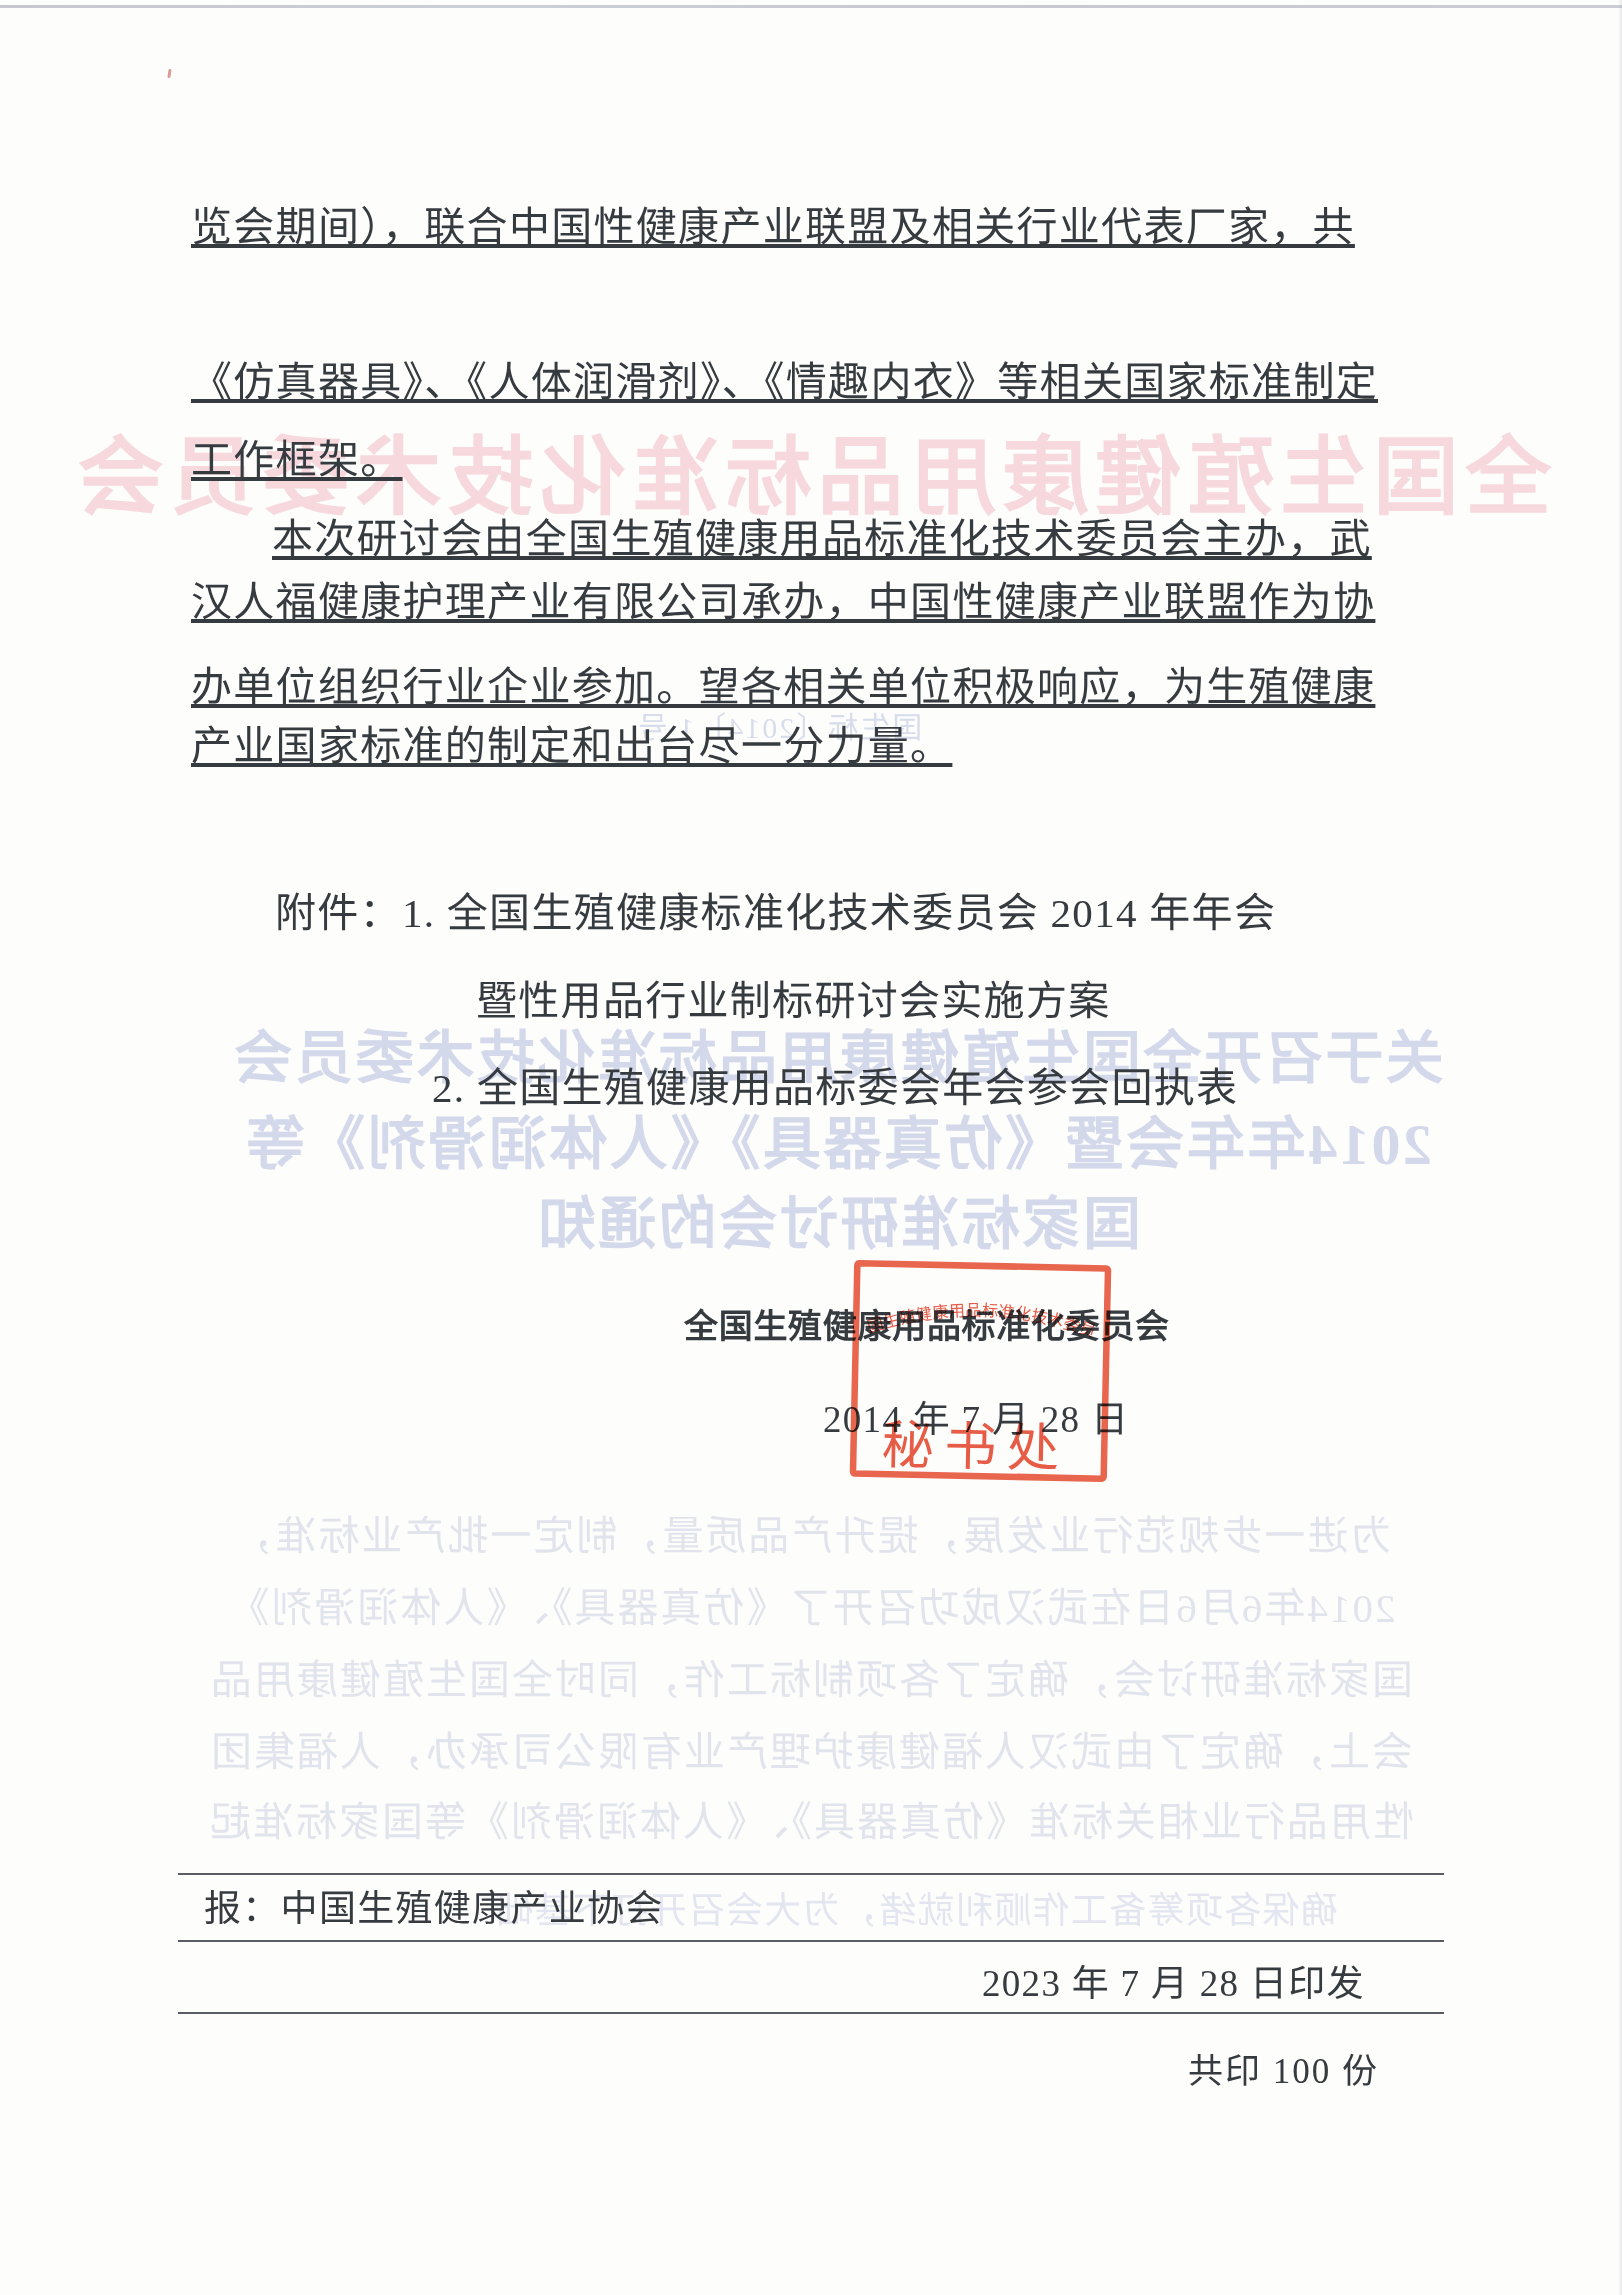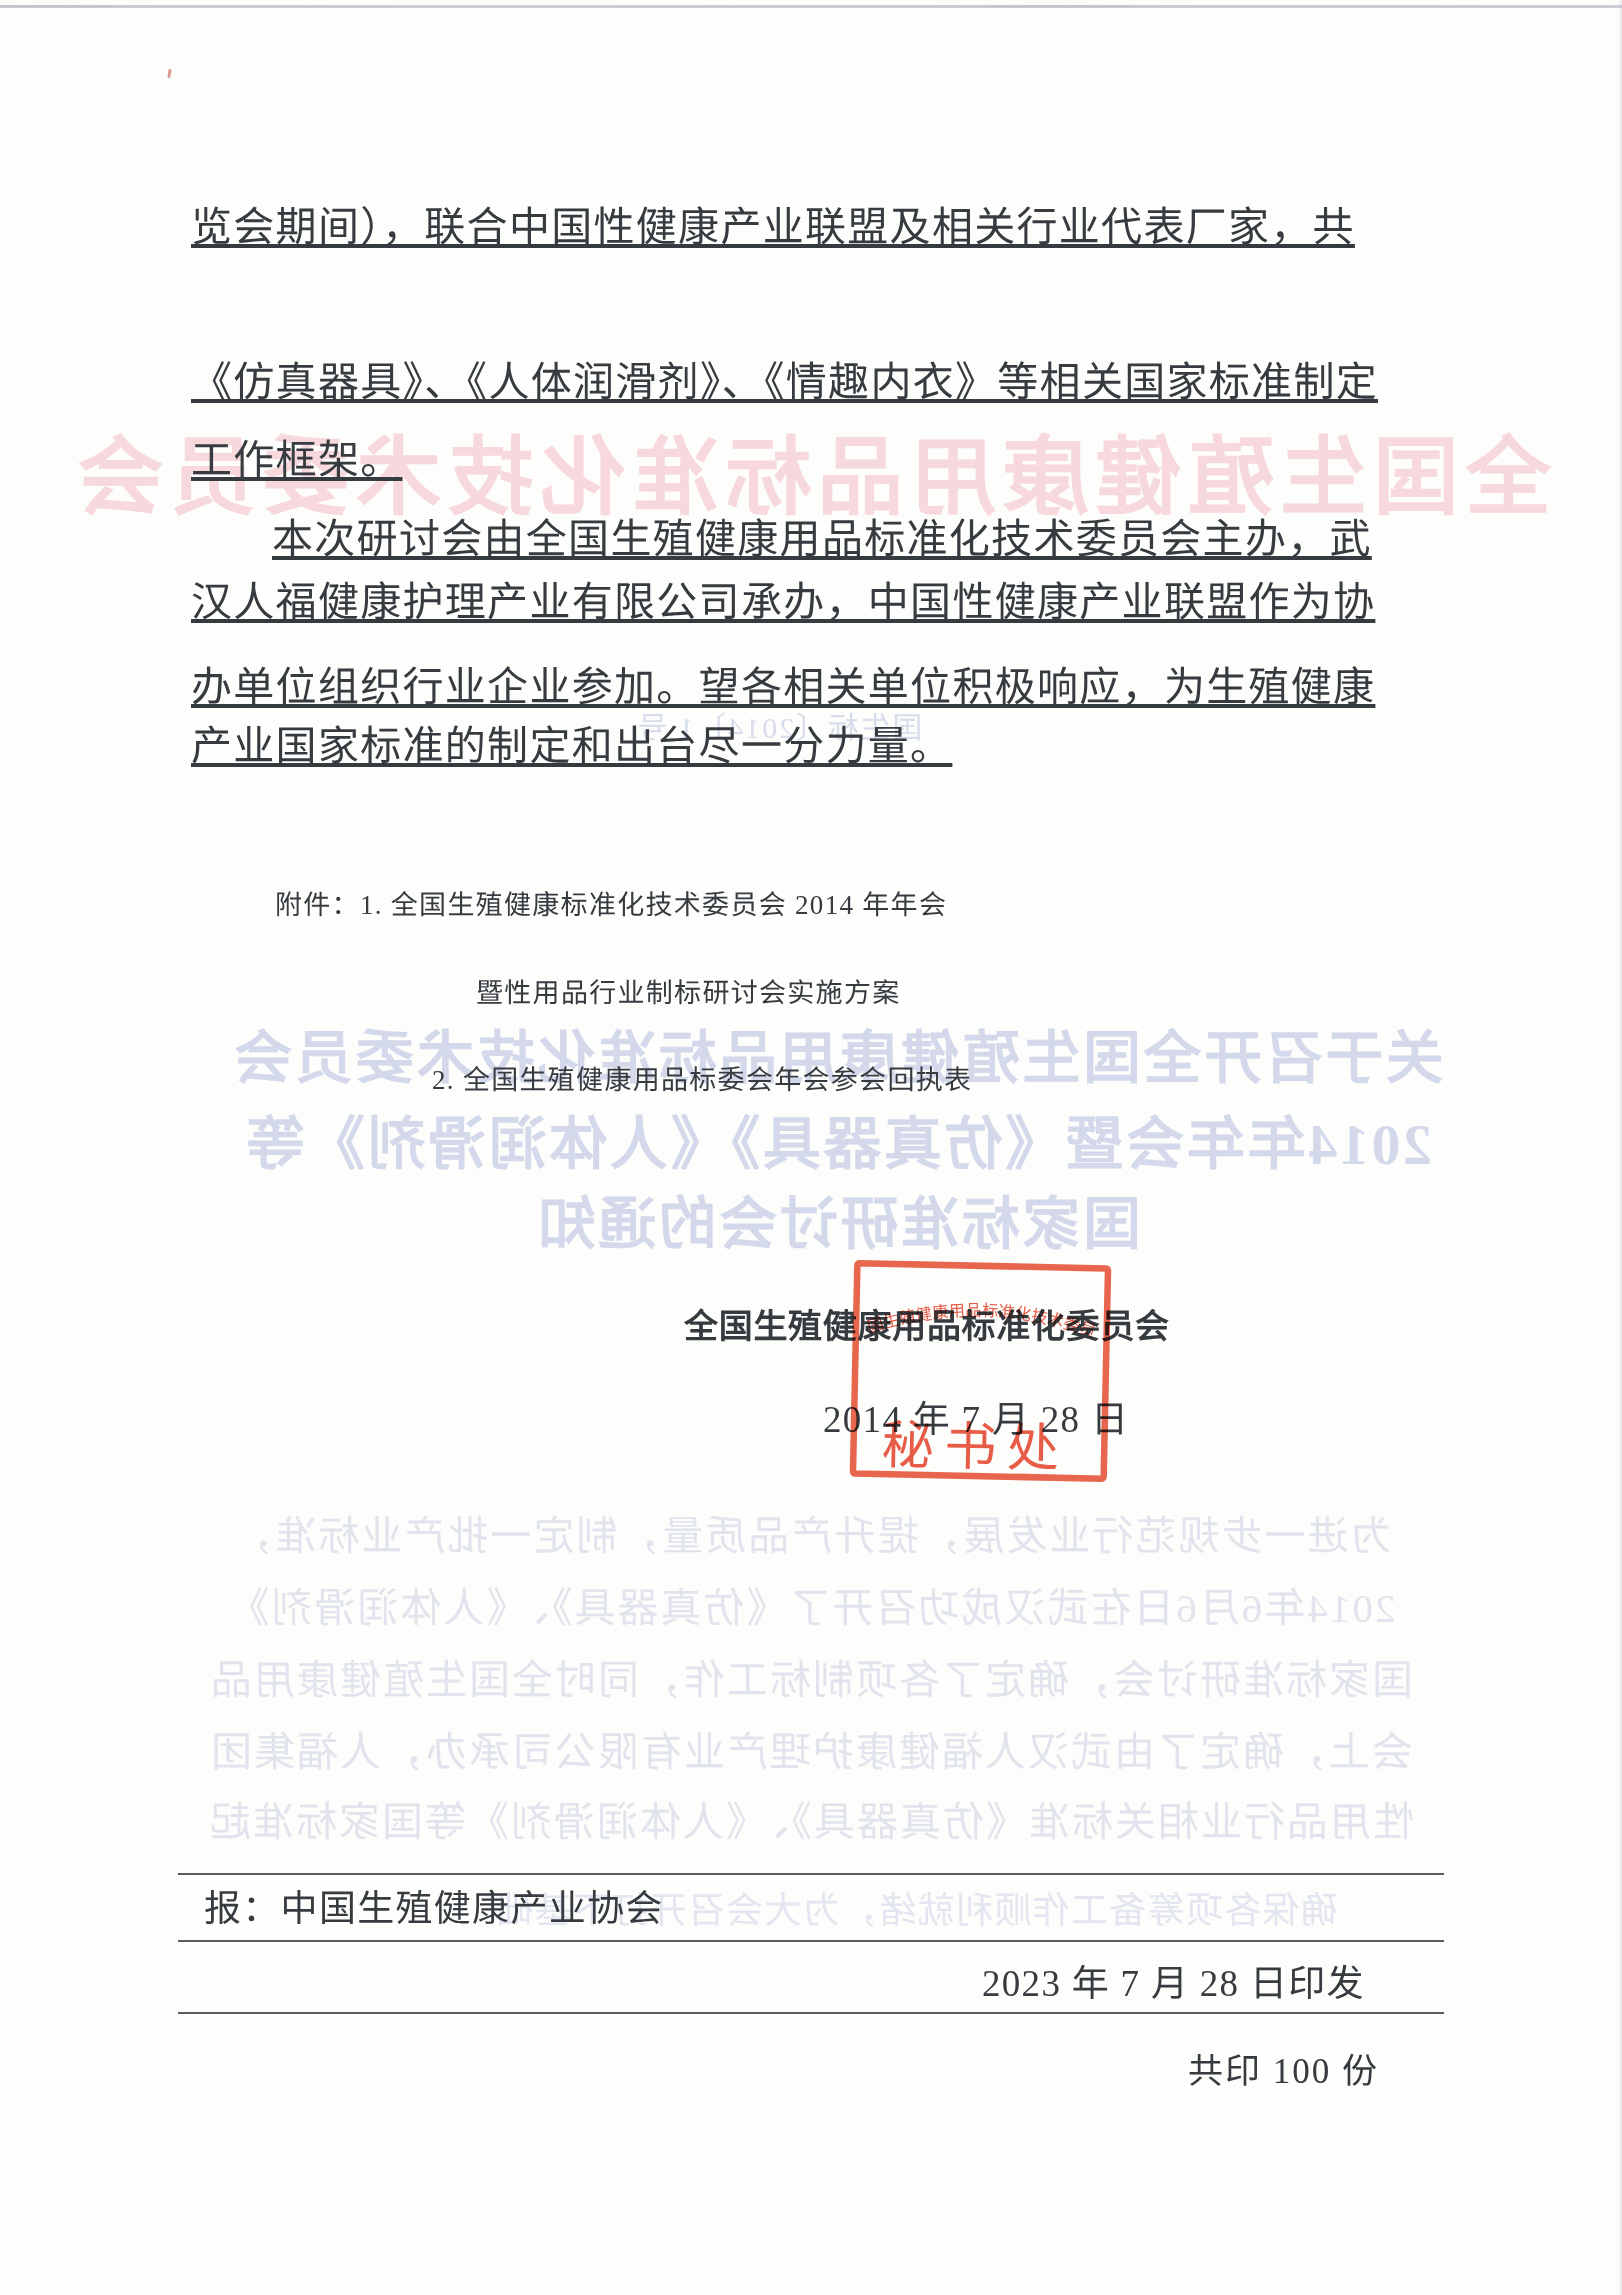--- a/index.html
+++ b/index.html
@@ -4,21 +4,21 @@
 <style>
   html,body{margin:0;padding:0;background:#e8e8e8;}
   .page{
     position:relative;width:1623px;height:2295px;margin:0 auto;
     background:#fdfdfc;overflow:hidden;
     font-family:"Liberation Serif","DejaVu Serif",serif;
     color:#363b40;
   }
   .abs{position:absolute;white-space:pre;line-height:1.15;}
   .bodyline{font-size:41px;letter-spacing:1.3px;text-decoration:underline;}
-  .attline{font-size:27px;letter-spacing:1.3px;}
+  .attline{font-size:41px;letter-spacing:1.3px;}
   .sig-org{font-size:34px;letter-spacing:0.7px;font-weight:bold;}
   .sig-date{font-size:37px;letter-spacing:1.3px;}
   .foot{font-size:37px;letter-spacing:1.3px;}
   .foot-small{font-size:35px;letter-spacing:2px;}
   .mirror{transform:scaleX(-1);}
   .center{text-align:center;}
   
   .bt-pink{font-size:86px;letter-spacing:6.5px;color:rgba(240,186,195,0.55);font-weight:bold;}
   .bt-blue-title{font-size:58px;letter-spacing:2.6px;color:rgba(159,173,214,0.45);font-weight:bold;}
   .bt-blue-small{font-size:30px;letter-spacing:2px;color:rgba(160,172,210,0.40);}

